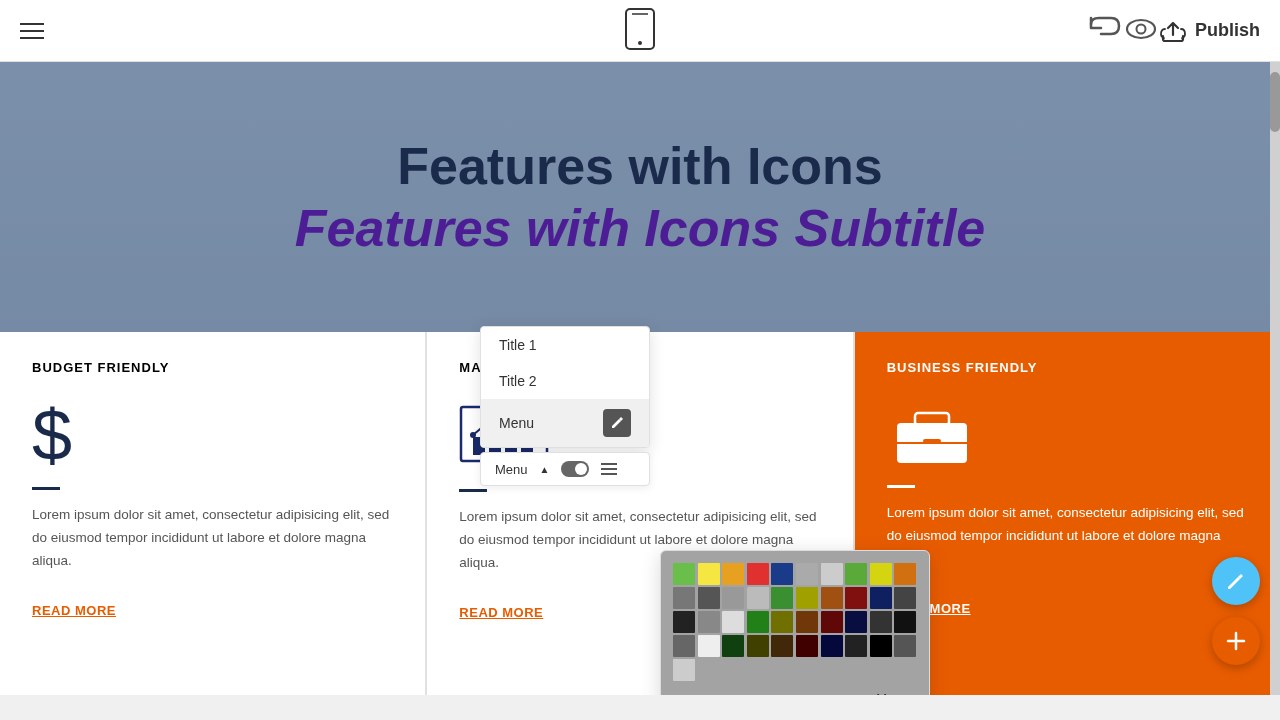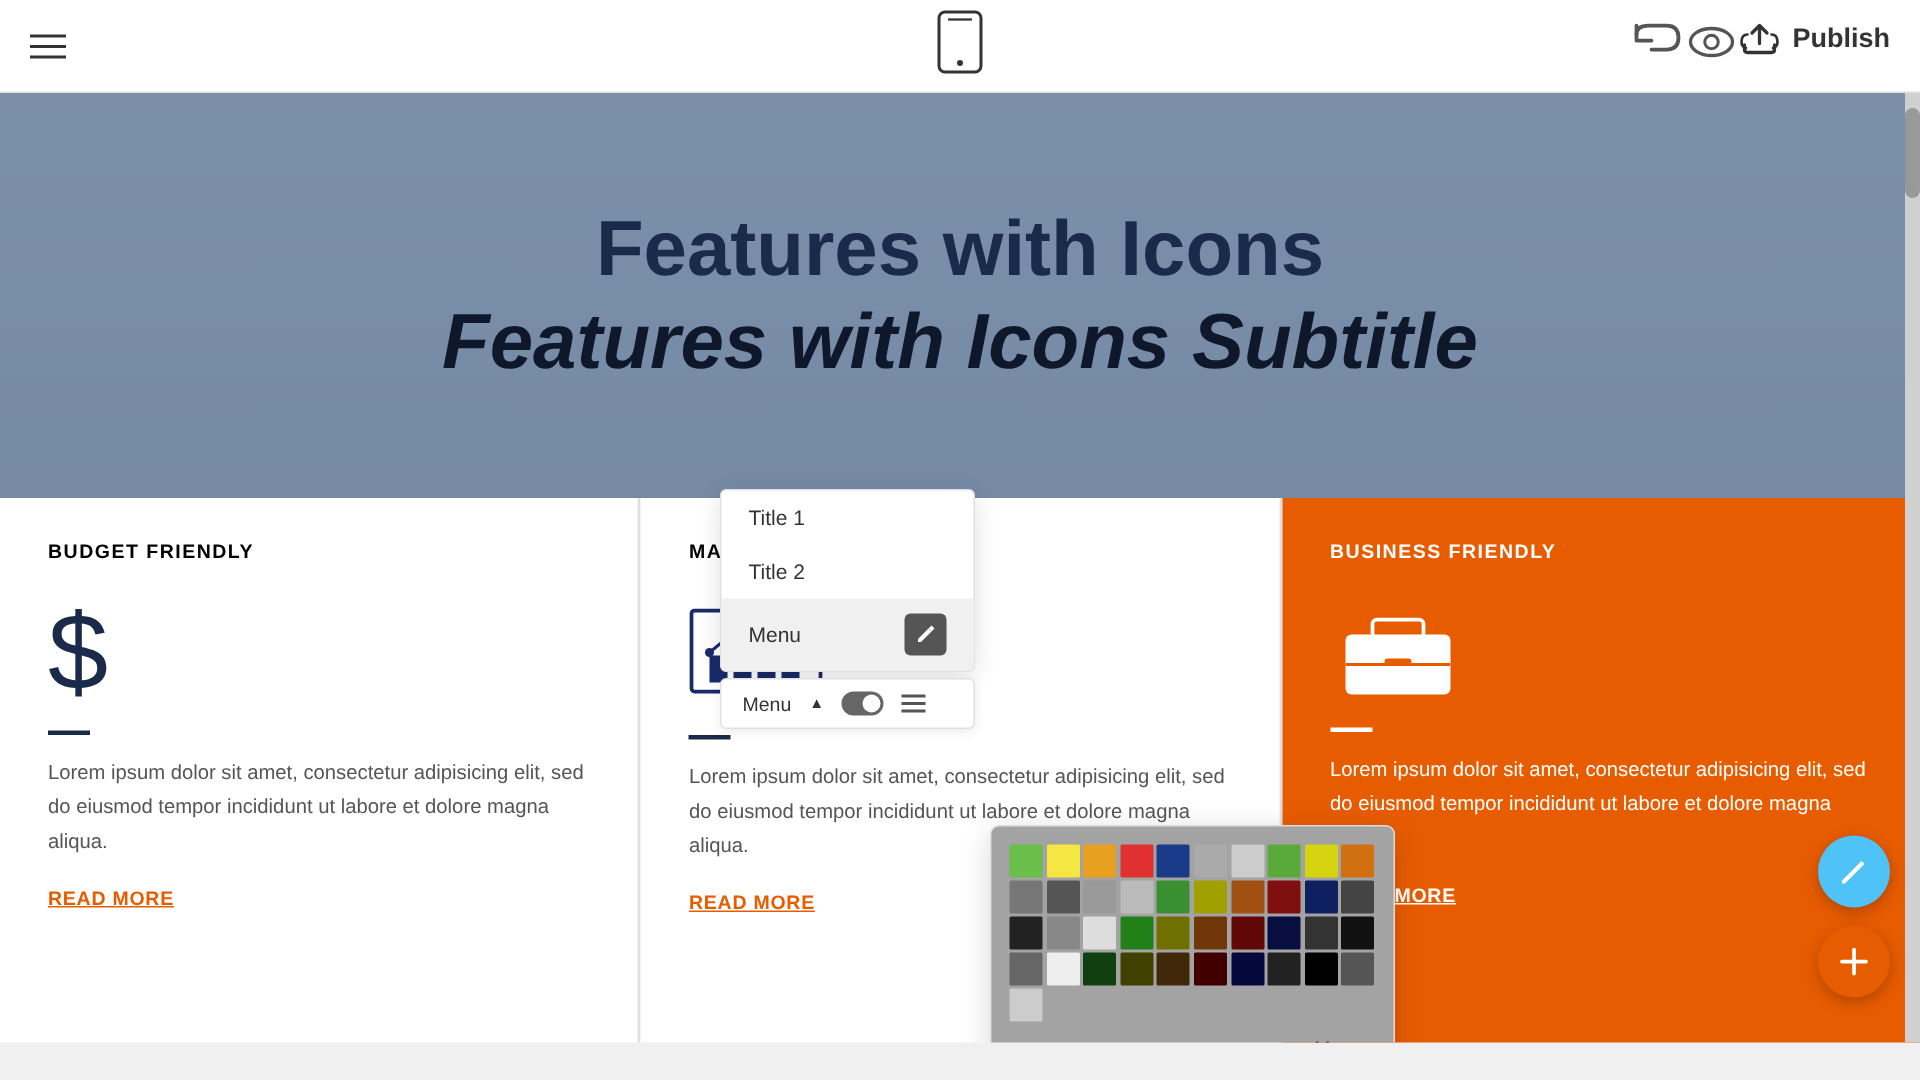--- a/index.html
+++ b/index.html
@@ -14,21 +14,21 @@
       background: #fff;
       border-bottom: 1px solid #e0e0e0;
       padding: 0 20px;
       position: relative;
       z-index: 100;
     }
     .toolbar-left { display: flex; align-items: center; gap: 16px; }
     .hamburger-icon { display: flex; flex-direction: column; gap: 5px; cursor: pointer; }
     .hamburger-icon span { display: block; width: 24px; height: 2px; background: #333; }
     .toolbar-center { position: absolute; left: 50%; transform: translateX(-50%); }
-    .toolbar-right { display: flex; align-items: flex-start; }
+    .toolbar-right { display: flex; align-items: center; }
     .undo-icon, .preview-icon { cursor: pointer; color: #555; }
     .publish-button {
       display: flex; align-items: center; gap: 8px;
       background: none; border: none; cursor: pointer;
       font-size: 18px; font-weight: 600; color: #333;
     }
 
     
     .canvas {
       position: relative;
@@ -69,21 +69,21 @@
       font-weight: 700;
       color: #1a2a4a;
       text-align: center;
       line-height: 1.2;
     }
     .hero-subtitle {
       position: relative;
       z-index: 2;
       font-size: 52px;
       font-weight: 700;
-      color: #0f172a;
+      color: #4c1d95;
       text-align: center;
       font-style: italic;
       line-height: 1.2;
     }
 
     
     .cards-section {
       display: flex;
       width: 100%;
       height: 388px;
@@ -130,21 +130,21 @@
     }
     .card.orange .card-divider-line { background: #fff; }
     .card-text {
       font-size: 13.5px;
       color: #555;
       line-height: 1.7;
     }
     .card.orange .card-text { color: #fff; }
     .card-link {
       display: inline-block;
-      margin-top: 18px;
+      margin-top: 30px;
       font-size: 13px;
       font-weight: 700;
       color: #e85c00;
       text-decoration: underline;
       letter-spacing: 0.5px;
       cursor: pointer;
     }
     .card.orange .card-link { color: #fff; }
 
     

